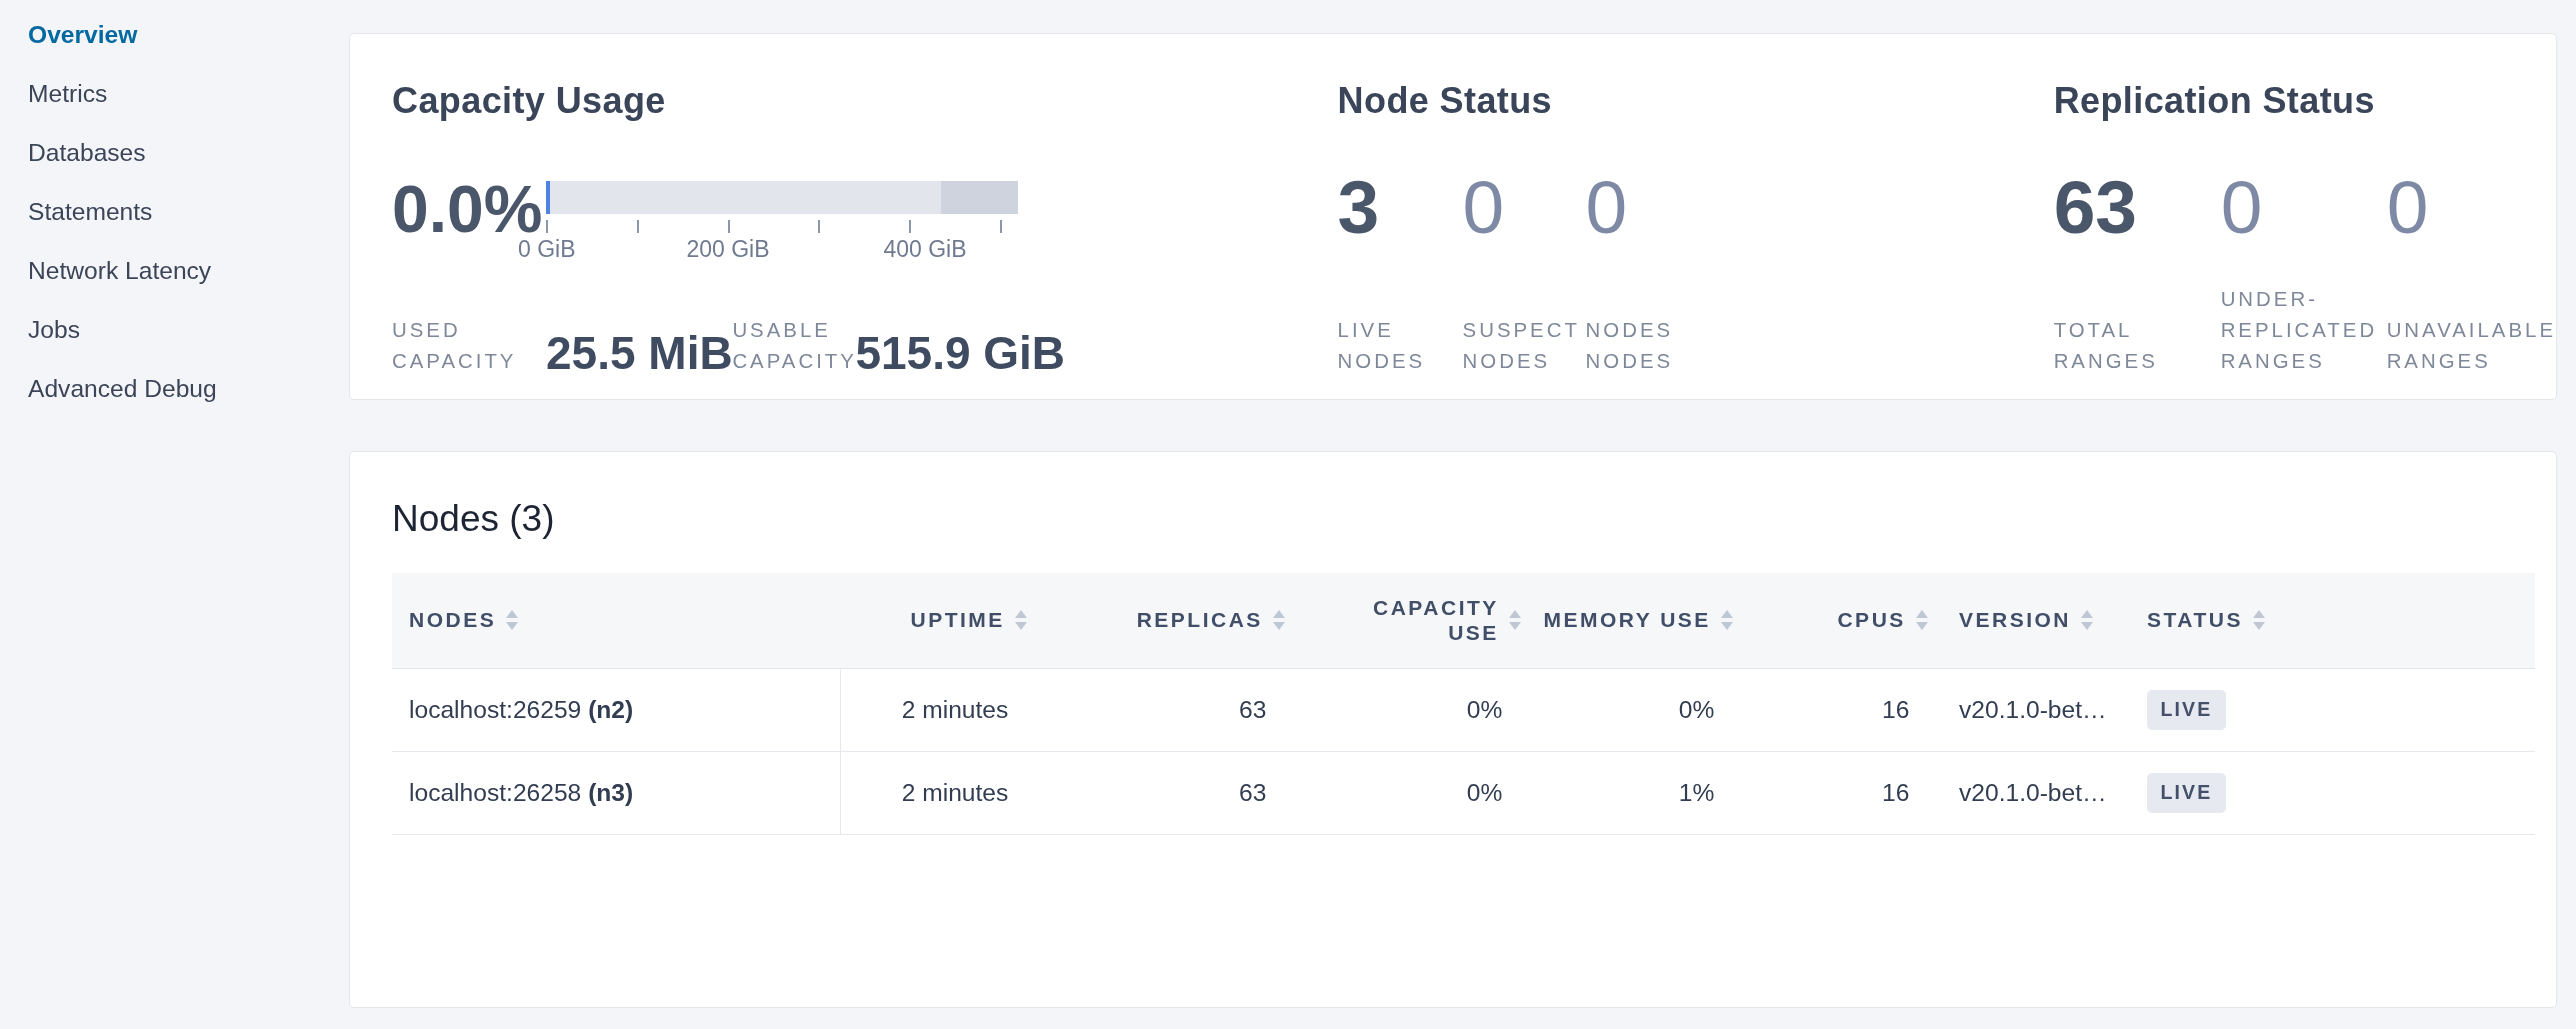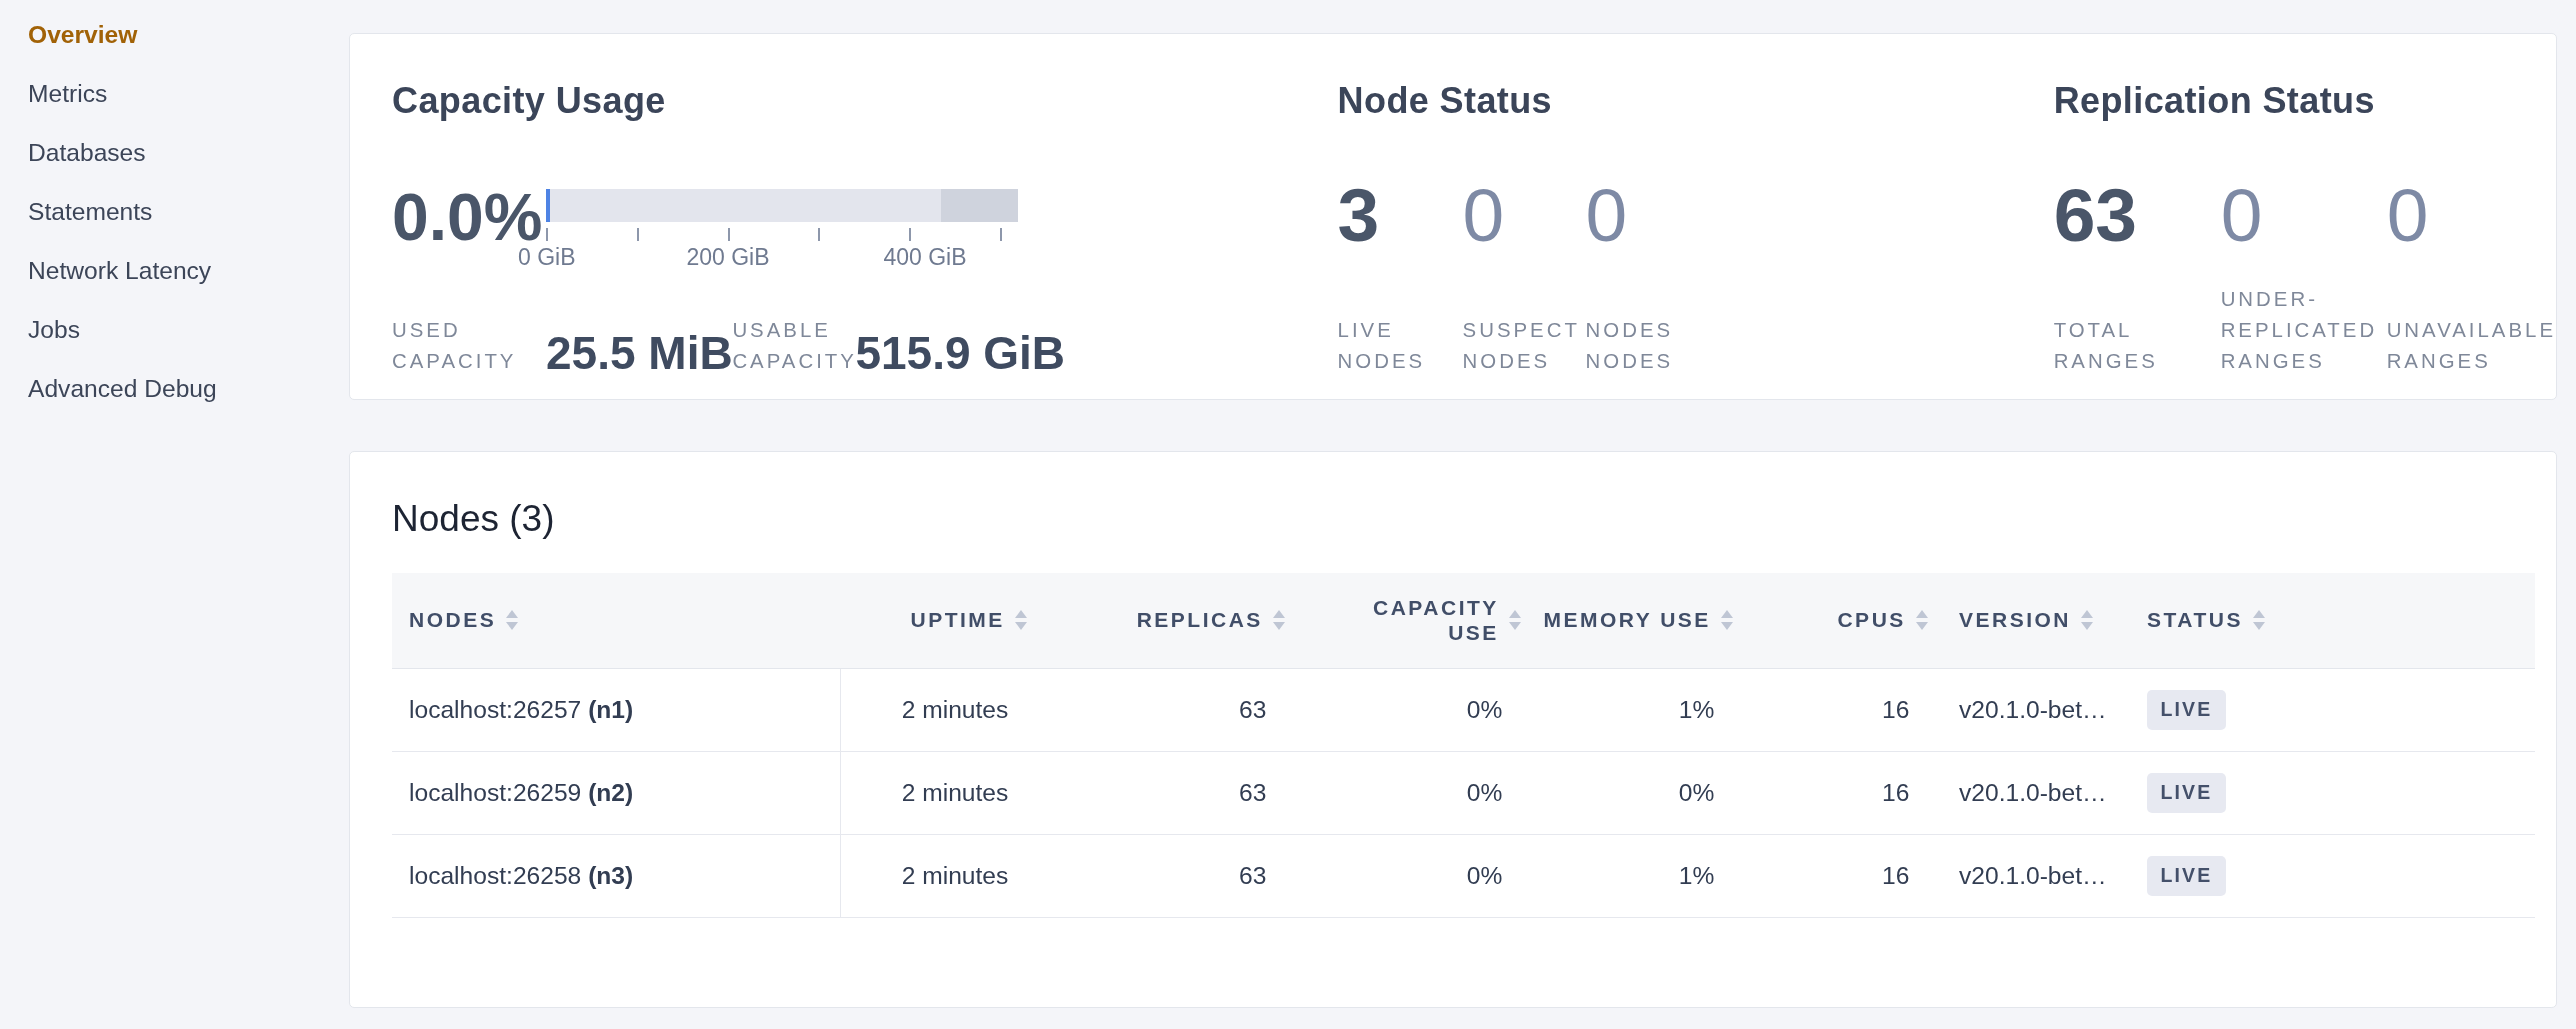--- a/index.html
+++ b/index.html
@@ -12,32 +12,32 @@
     overflow:hidden;
   }
   .page { position:absolute; inset:0; }
 
   
   .sidebar { position:absolute; left:28px; top:5.1px; width:306px; }
   .side-item {
     height:59px; display:flex; align-items:center;
     font-size:24.6px; color:#3c4558; cursor:pointer;
   }
-  .side-item.active { color:#a16207; font-weight:700; }
+  .side-item.active { color:#0369a1; font-weight:700; }
 
   
   .card {
     position:absolute; left:349px; width:2208px;
     background:#ffffff; border:1.7px solid #e3e6ec; border-radius:5.1px;
   }
   .card1 { top:33px; height:367px; display:flex; padding-left:42px; }
   .card2 { top:451px; height:557px; }
 
   
-  .section { display:flex; flex-direction:column; height:100%;gap:8px; }
+  .section { display:flex; flex-direction:column; height:100%; }
   .sec-capacity { width:951px; }
   .sec-nodes { width:696px; }
   .sec-repl { flex:1;margin-left:24px; }
   .sec-title {
     margin-top:46px; font-size:36px; line-height:42px;
     font-weight:700; color:#3b4559; letter-spacing:0.4px;
   }
   .sec-mid { margin-top:47px; height:141px; position:relative; }
 
   .big-num { font-size:75px; line-height:76px; font-weight:600; color:#4a5669; }
@@ -315,37 +315,20 @@
                   <span class="th-label">STATUS</span>
               <span class="sort-icon">
                     <i class="up"></i>
                     <i class="down"></i>
                   </span>
                 </span>
             </th>
           </tr>
         </thead>
         <tbody>
-          <tr>
-            <td>
-              <span>localhost:26257</span>
-              <span class="node-id">(n1)</span>
-            </td>
-            <td class="al-r">2 minutes</td>
-            <td class="al-r">63</td>
-            <td class="al-r">0%</td>
-            <td class="al-r">1%</td>
-            <td class="al-r">16</td>
-            <td class="al-l2">
-                <span class="version-text">v20.1.0-bet…</span>
-              </td>
-            <td class="status-cell">
-              <span class="status-badge">LIVE</span>
-            </td>
-          </tr>
           <tr>
             <td>
               <span>localhost:26259</span>
               <span class="node-id">(n2)</span>
             </td>
             <td class="al-r">2 minutes</td>
             <td class="al-r">63</td>
             <td class="al-r">0%</td>
             <td class="al-r">0%</td>
             <td class="al-r">16</td>

